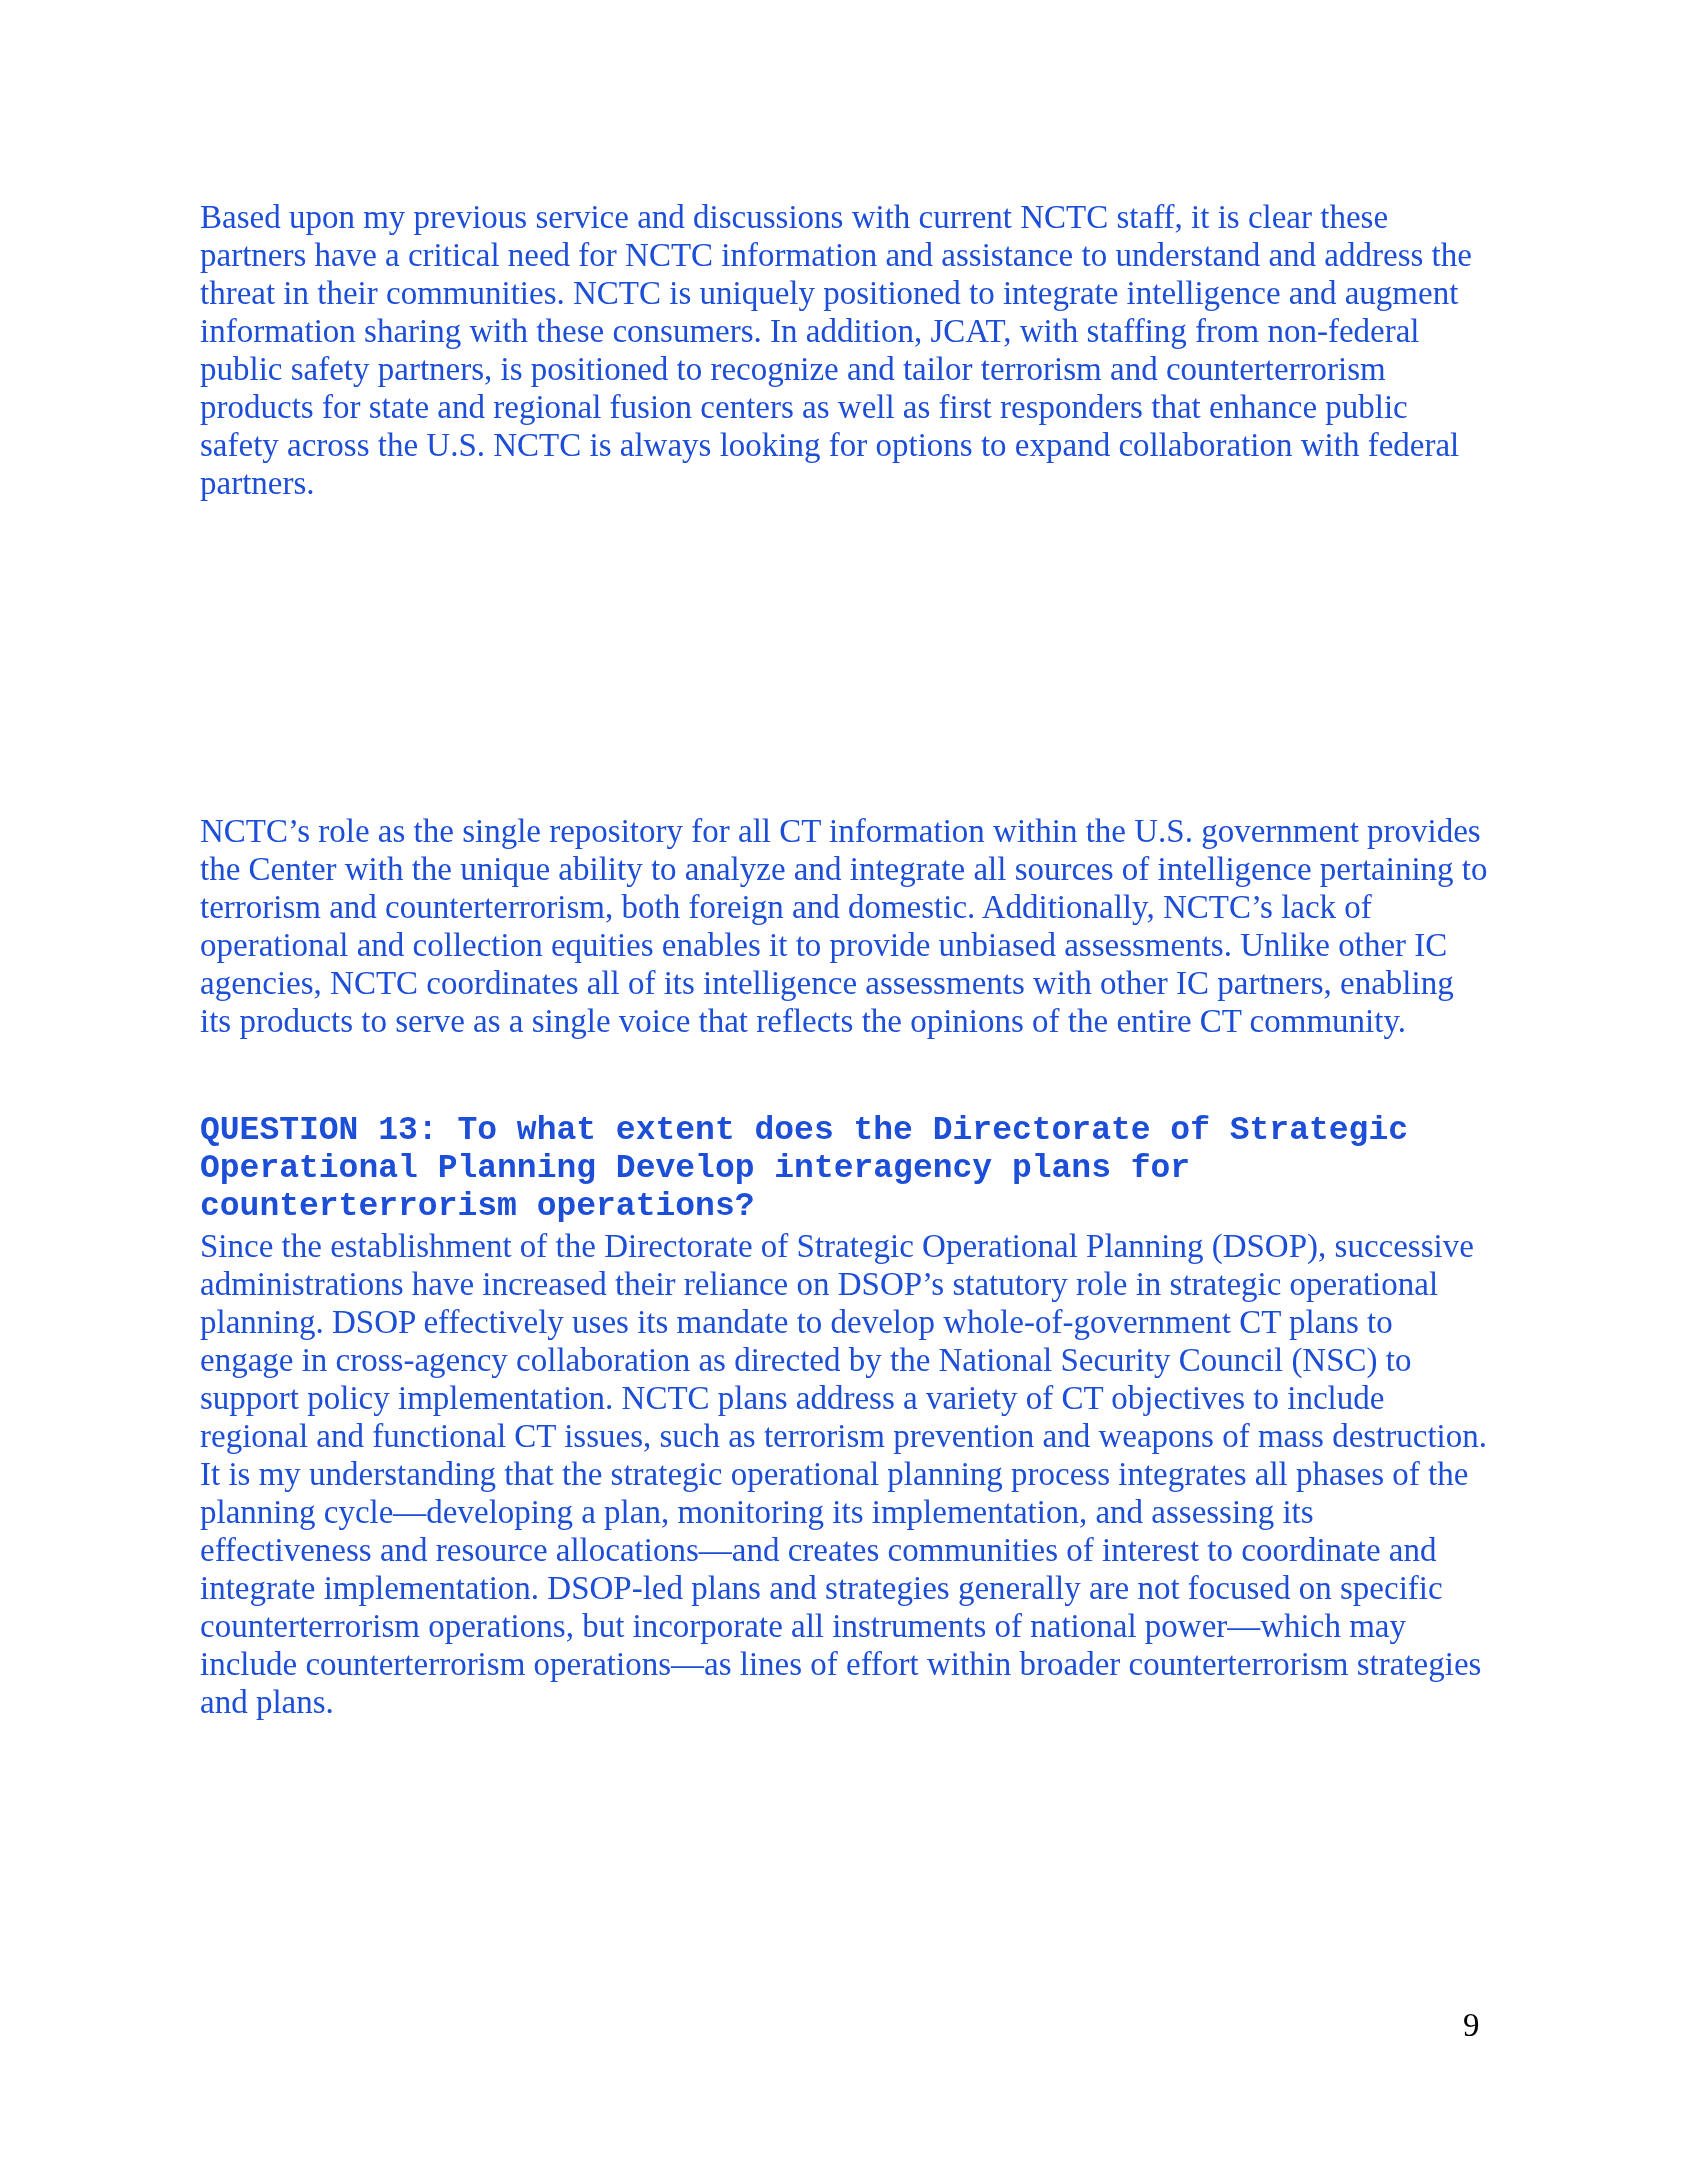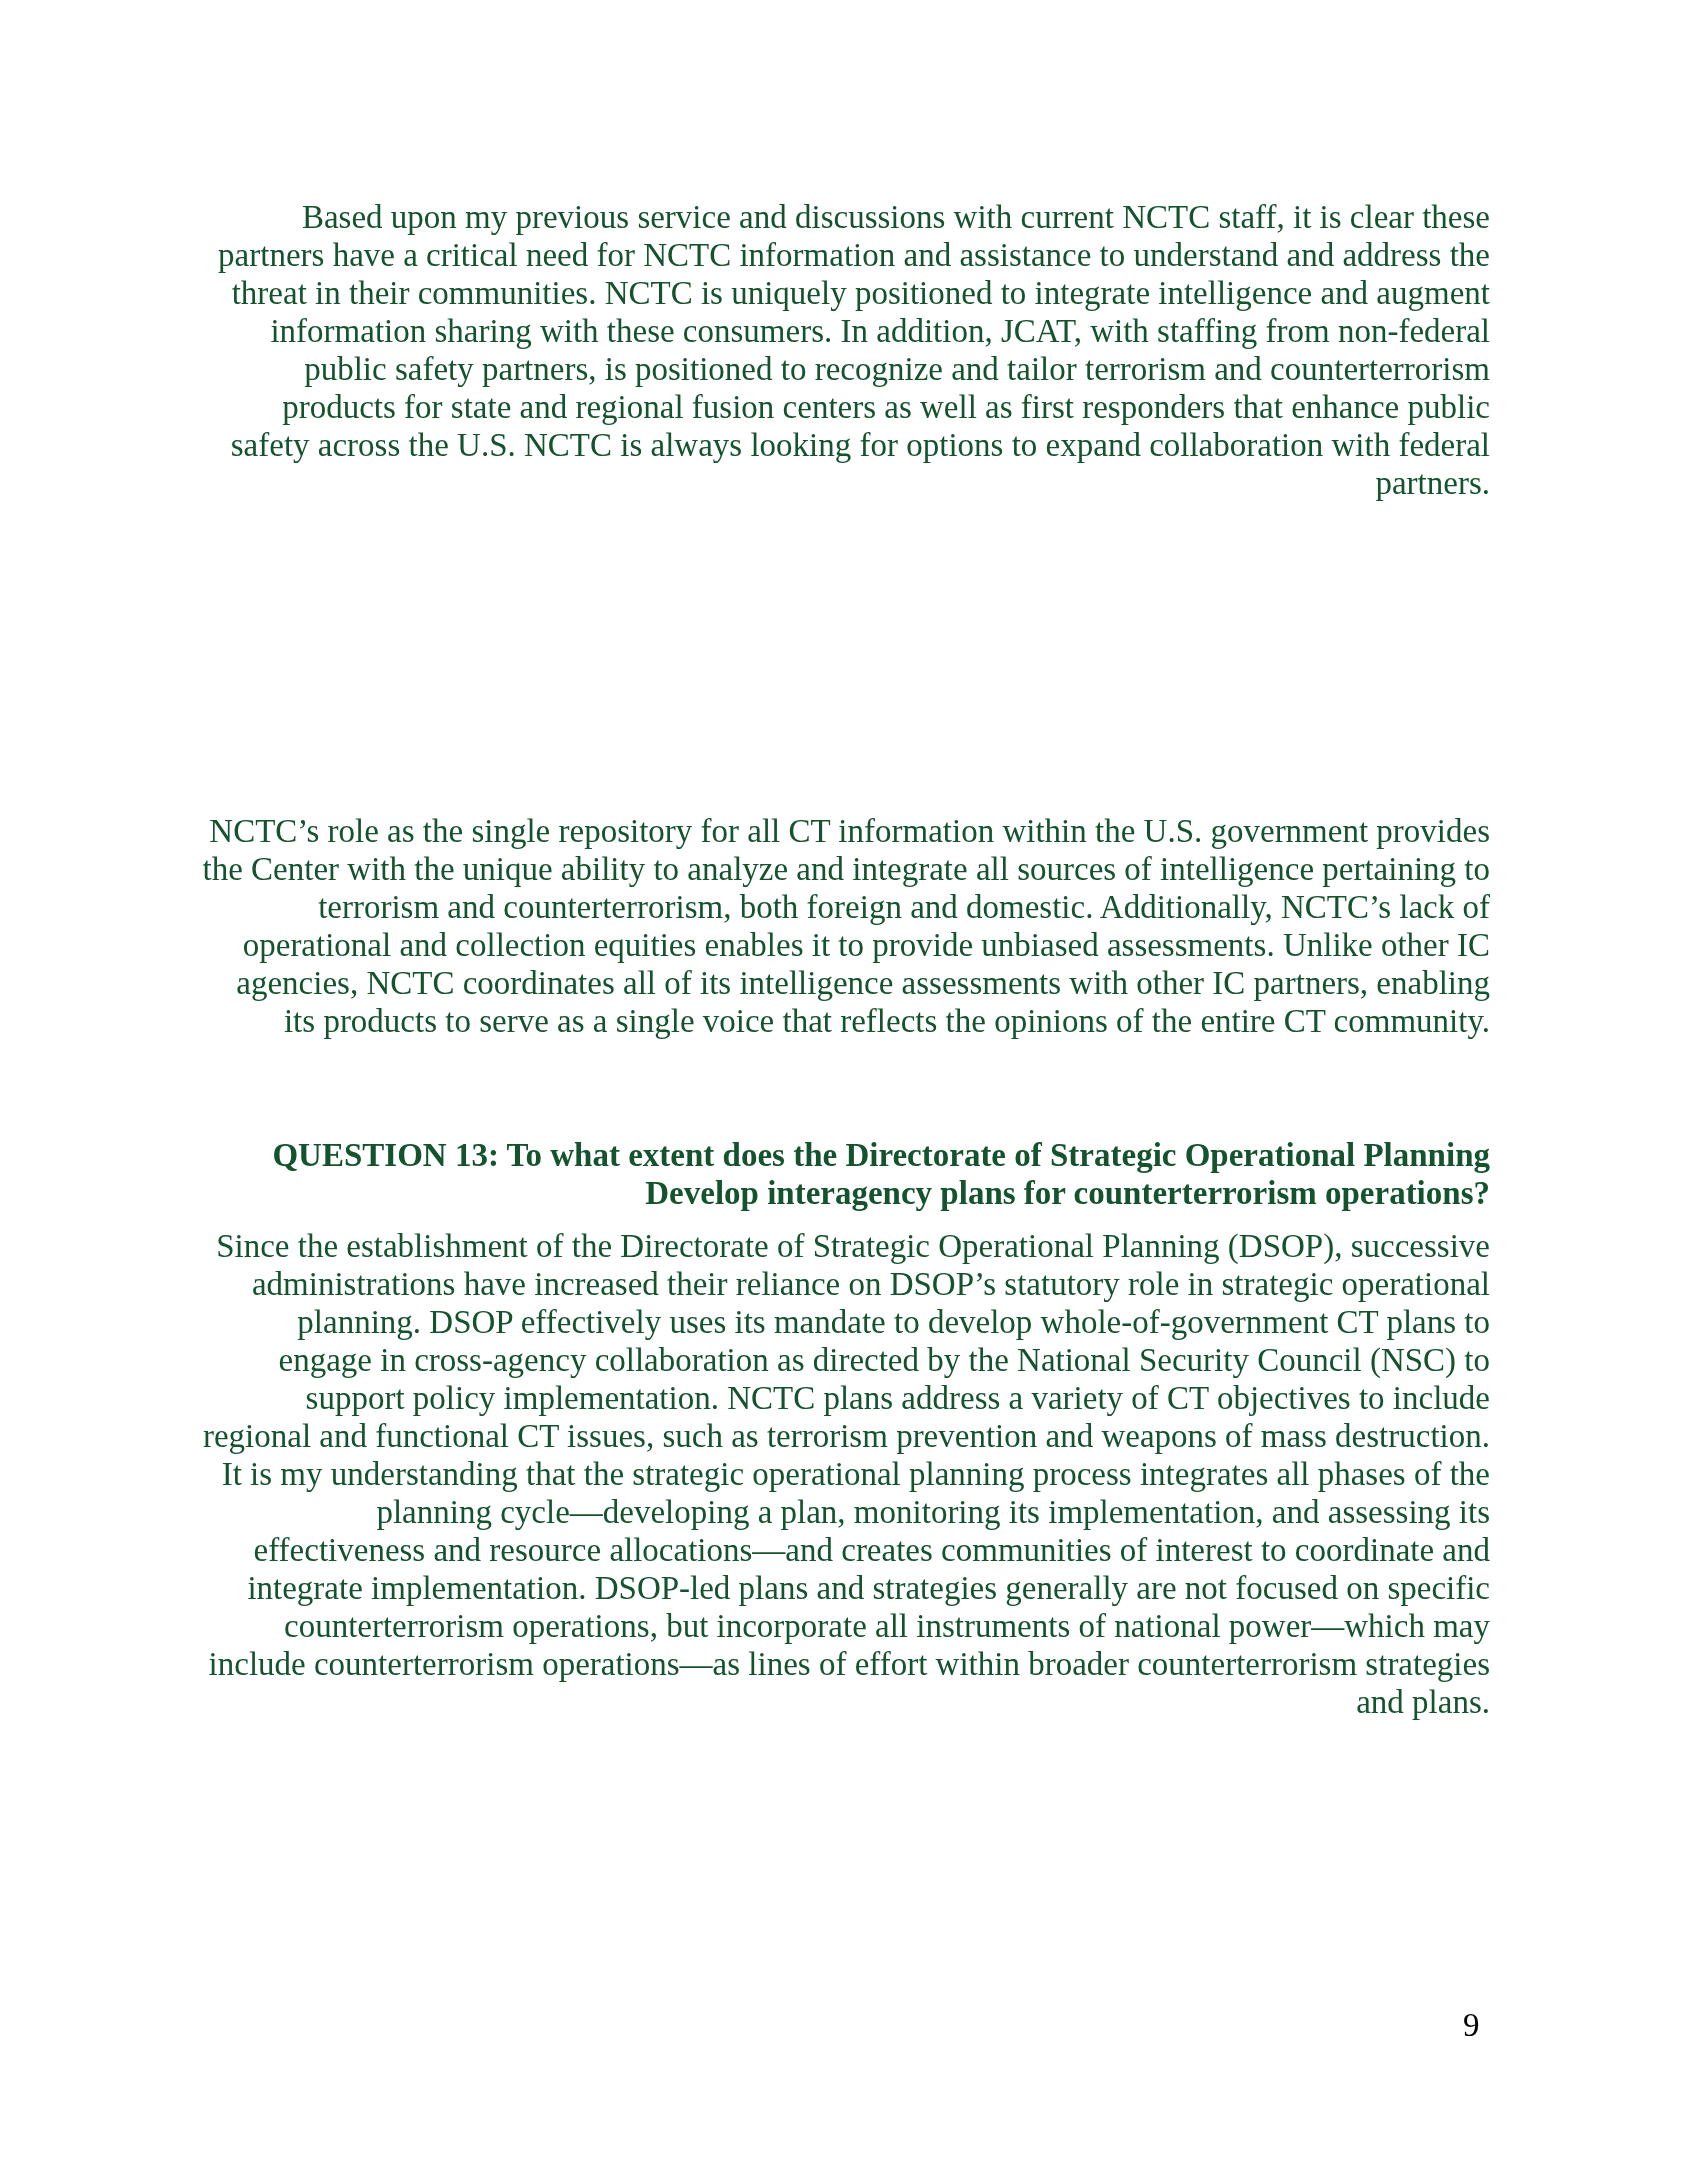--- a/index.html
+++ b/index.html
@@ -16,22 +16,22 @@
     font-family: "Liberation Serif", "DejaVu Serif", serif;
     overflow: hidden;
   }
   .text-block {
     position: absolute;
     left: 200px;
     width: 1290px;
     font-size: 33px;
     line-height: 38px;
     white-space: pre-wrap;
-    text-align: right;
-    color: #14532d;
+    text-align: left;
+    color: #1d4ed8;
   }
   .section-heading {
     font-weight: bold;
     font-style: italic;
   }
   .question {
     font-weight: bold;
   }
   .page-number {
     position: absolute;
@@ -47,20 +47,20 @@
 <body>
 
 <div class="page">
 
   <div class="text-block" style="top: 198px;">Based upon my previous service and discussions with current NCTC staff, it is clear these partners have a critical need for NCTC information and assistance to understand and address the threat in their communities. NCTC is uniquely positioned to integrate intelligence and augment information sharing with these consumers. In addition, JCAT, with staffing from non-federal public safety partners, is positioned to recognize and tailor terrorism and counterterrorism products for state and regional fusion centers as well as first responders that enhance public safety across the U.S. NCTC is always looking for options to expand collaboration with federal partners.</div>
 
 
 
   <div class="text-block" style="top: 812px;">NCTC’s role as the single repository for all CT information within the U.S. government provides the Center with the unique ability to analyze and integrate all sources of intelligence pertaining to terrorism and counterterrorism, both foreign and domestic. Additionally, NCTC’s lack of operational and collection equities enables it to provide unbiased assessments. Unlike other IC agencies, NCTC coordinates all of its intelligence assessments with other IC partners, enabling its products to serve as a single voice that reflects the opinions of the entire CT community.</div>
 
-  <div class="text-block question" style="top: 1136px;">QUESTION 13: To what extent does the Directorate of Strategic Operational Planning Develop interagency plans for counterterrorism operations?</div>
+  <div class="text-block question" style="top: 1112px; font-family: Liberation Mono, monospace;">QUESTION 13: To what extent does the Directorate of Strategic Operational Planning Develop interagency plans for counterterrorism operations?</div>
 
   <div class="text-block" style="top: 1227px;">Since the establishment of the Directorate of Strategic Operational Planning (DSOP), successive administrations have increased their reliance on DSOP’s statutory role in strategic operational planning. DSOP effectively uses its mandate to develop whole-of-government CT plans to engage in cross-agency collaboration as directed by the National Security Council (NSC) to support policy implementation. NCTC plans address a variety of CT objectives to include regional and functional CT issues, such as terrorism prevention and weapons of mass destruction. It is my understanding that the strategic operational planning process integrates all phases of the planning cycle—developing a plan, monitoring its implementation, and assessing its effectiveness and resource allocations—and creates communities of interest to coordinate and integrate implementation. DSOP-led plans and strategies generally are not focused on specific counterterrorism operations, but incorporate all instruments of national power—which may include counterterrorism operations—as lines of effort within broader counterterrorism strategies and plans.</div>
 
   <div class="page-number">9</div>
 
 </div>
 
 
 </body></html>

